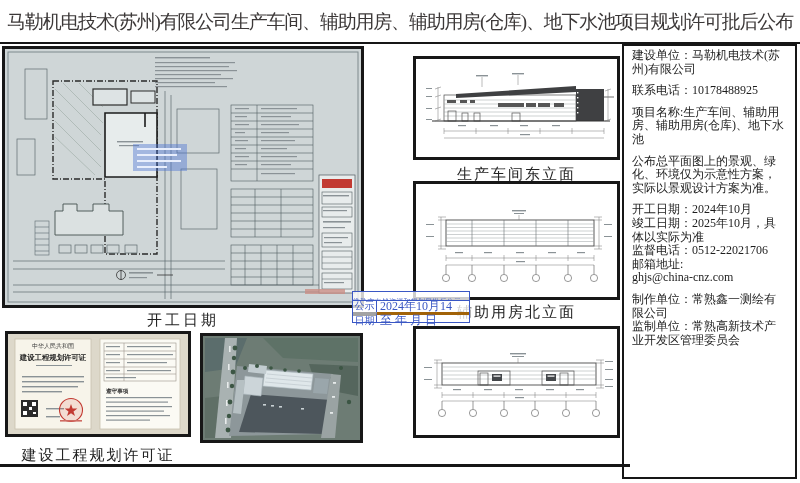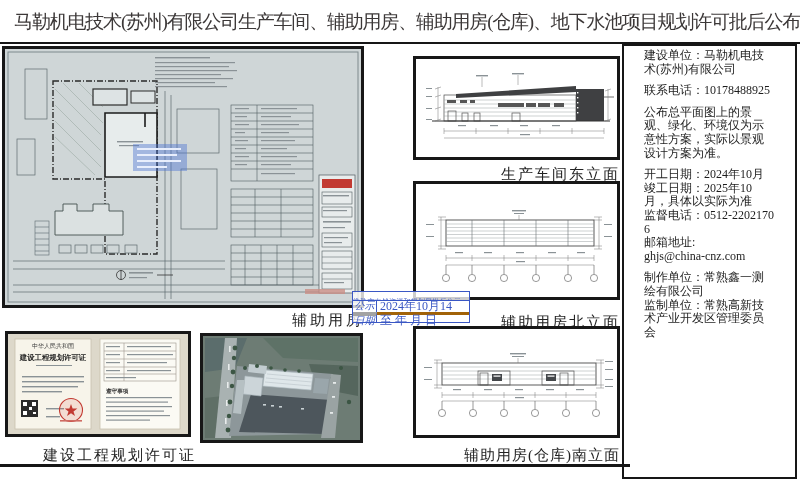--- a/index.html
+++ b/index.html
@@ -6,50 +6,50 @@
   html,body { background:#ffffff; }
   body { font-family:"Liberation Serif", serif; }
   #page {
     position:relative; width:800px; height:483px; background:#fff;
     overflow:hidden;
   }
   
   #title {
     position:absolute; top:9px; left:0; width:800px;
     font-size:19px; letter-spacing:-1.2px; white-space:nowrap;
-    text-align:right; color:#3c3838; font-weight:500;
+    text-align:center; color:#3c3838; font-weight:500;
   }
   #title-rule { position:absolute; top:42px; left:0; width:800px; height:2px; background:#161616; }
   #bottom-rule { position:absolute; top:464px; left:0; width:630px; height:3px; background:#161616; }
 
   
   .panel { position:absolute; border:3px solid #171717; background:#fff; overflow:hidden; }
   .caption {
-    position:absolute; text-align:right; color:#232323;
+    position:absolute; text-align:center; color:#232323;
     font-size:15px; letter-spacing:3px; white-space:nowrap;
   }
 
   #site-plan-panel { left:2px; top:46px; width:362px; height:262px; background:#cfd6d7; }
   #cap-site { left:2px;  top:311px; width:362px; }
   #permit-panel { left:5px; top:331px; width:186px; height:106px; background:#e3ded2; }
   #cap-permit { left:0px; top:446px; width:196px; letter-spacing:2px; }
   #render-panel { left:200px; top:333px; width:163px; height:110px; background:#6d7c74; padding:2px; }
   #cap-render { left:200px; top:446px; width:163px; letter-spacing:5px; }
 
   #elev1-panel { left:413px; top:56px;  width:207px; height:104px; }
   #cap-elev1 { left:413px; top:165px; width:207px; letter-spacing:2px; }
   #elev2-panel { left:413px; top:181px; width:207px; height:119px; }
-  #cap-elev2 { left:413px; top:313px; width:207px; letter-spacing:2px; }
+  #cap-elev2 { left:413px; top:303px; width:207px; letter-spacing:2px; }
   #elev3-panel { left:413px; top:326px; width:207px; height:112px; }
   #cap-elev3 { left:413px; top:446px; width:207px; letter-spacing:1px; }
 
   
   #info-panel {
     position:absolute; left:622px; top:44px; width:175px; height:435px;
-    border:2px solid #161616; background:#fff; padding:3px 20px; overflow:hidden;
+    border:2px solid #161616; background:#fff; padding:3px 8px; overflow:hidden;
   }
   .info-p {
     font-size:12px; line-height:13.6px; color:#1d1d1d;
     white-space:pre-line; margin-bottom:8px; word-break:break-all;
   }
 
   
   #stamp {
     position:absolute; left:352px; top:291px; width:118px; height:32px;
     border:1px solid #3a57c4; background:rgba(255,255,255,0.78);
@@ -58,21 +58,21 @@
   #stamp-header {
     height:9px; border-bottom:1px solid #3a57c4; overflow:hidden; white-space:nowrap;
   }
   #stamp-header span {
     display:inline-block; font-size:10px; line-height:10px;
     transform:scale(0.72); transform-origin:0 0; white-space:nowrap;
   }
   .stamp-row { display:flex; height:10.5px; }
   .stamp-label {
     width:24px; border-right:1px solid #3a57c4; text-align:center;
-    font-size:10px; line-height:10.5px; flex:none;font-style:italic;
+    font-size:10px; line-height:10.5px; flex:none;
   }
   .stamp-value { flex:1; font-size:12px; line-height:10.5px; padding-left:3px; white-space:nowrap; }
   .stamp-row + .stamp-row .stamp-label { border-top:4px solid #a3a3a3; }
   .stamp-row + .stamp-row .stamp-value { border-top:3px solid #a16207; }
 
   svg { display:block; }
   .tline { stroke:#5d6a6e; stroke-width:0.7; }
   .gbar { fill:#8a9296; }
 </style>
 </head>
@@ -234,21 +234,21 @@
 
       <g stroke="#333" stroke-width="0.8" fill="none">
         <circle cx="116" cy="226" r="4.5"></circle>
         <line x1="116" y1="231" x2="116" y2="221"></line>
         <rect class="gbar" x="124" y="223" width="24" height="1.6" stroke="none"></rect>
         <rect class="gbar" x="124" y="228" width="18" height="1.2" stroke="none"></rect>
         <line x1="152" y1="226" x2="168" y2="226"></line>
       </g>
     </svg>
   </div>
-  <div id="cap-site" class="caption">辅助用房</div>
+  <div id="cap-site" class="caption">开工日期</div>
 
   <div id="permit-panel" class="panel">
     <svg width="180" height="100" viewBox="0 0 180 100">
       <rect x="0" y="0" width="180" height="100" fill="#ddd8ca"></rect>
 
       <rect x="7" y="5" width="76" height="90" fill="#f7f4ea" stroke="#c8c0ae" stroke-width="0.8"></rect>
       <text x="45" y="14" text-anchor="middle" font-size="6" fill="#3a3a3a">中华人民共和国</text>
       <text x="45" y="26" text-anchor="middle" font-size="7.4" font-weight="bold" fill="#222">建设工程规划许可证</text>
       <rect class="gbar" x="28" y="31" width="36" height="1"></rect>
       <rect class="gbar" x="14" y="42" width="62" height="1.4"></rect>
@@ -599,26 +599,26 @@
           <circle cx="180" cy="84" r="3.6"></circle>
         <line x1="26" y1="80" x2="26" y2="72"></line>
           <line x1="57" y1="80" x2="57" y2="72"></line>
         <line x1="88" y1="80" x2="88" y2="72"></line>
           <line x1="119" y1="80" x2="119" y2="72"></line>
         <line x1="150" y1="80" x2="150" y2="72"></line>
           <line x1="180" y1="80" x2="180" y2="72"></line>
       </g>
     </svg>
   </div>
-  <div id="cap-elev3" class="caption">辅助用房(仓库)南立面</div>
 
   <div id="info-panel">
     <div>
         <p class="info-p">建设单位：马勒机电技术(苏州)有限公司</p>
         <p class="info-p">联系电话：10178488925</p>
+        <p class="info-p">项目名称:生产车间、辅助用房、辅助用房(仓库)、地下水池</p>
         <p class="info-p">公布总平面图上的景观、绿化、环境仅为示意性方案，实际以景观设计方案为准。</p>
         <p class="info-p">开工日期：2024年10月
 竣工日期：2025年10月，具体以实际为准
 监督电话：0512-22021706
 邮箱地址:
 ghjs@china-cnz.com</p>
         <p class="info-p">制作单位：常熟鑫一测绘有限公司
 监制单位：常熟高新技术产业开发区管理委员会</p>
       </div>
   </div>

